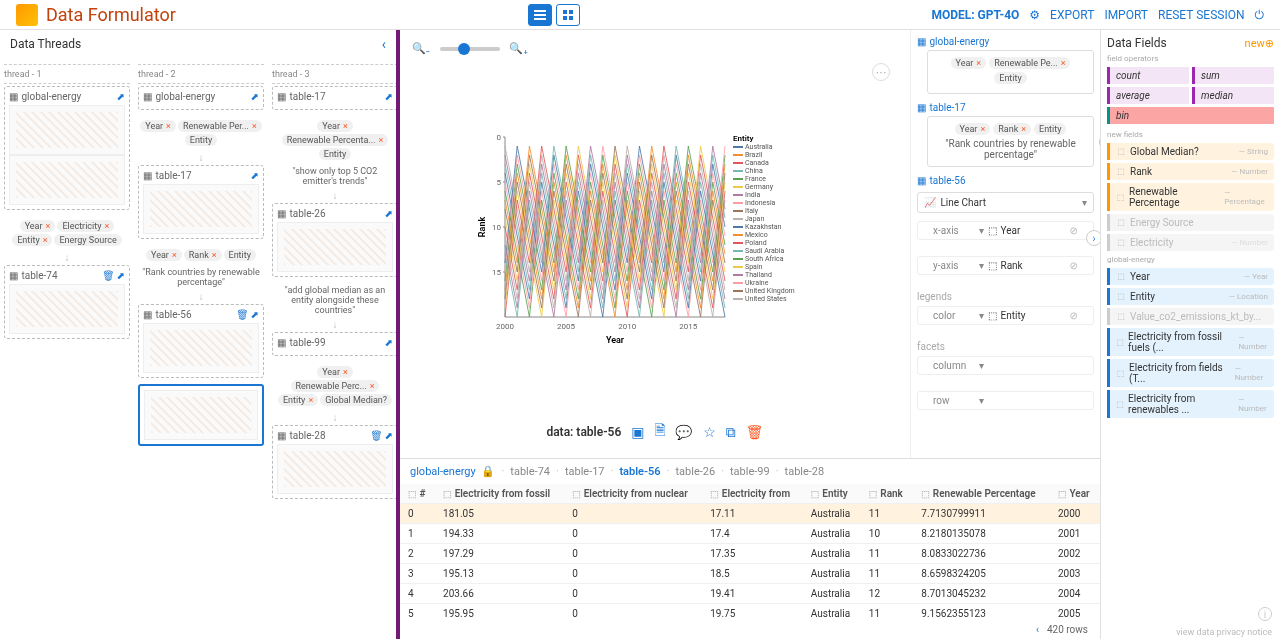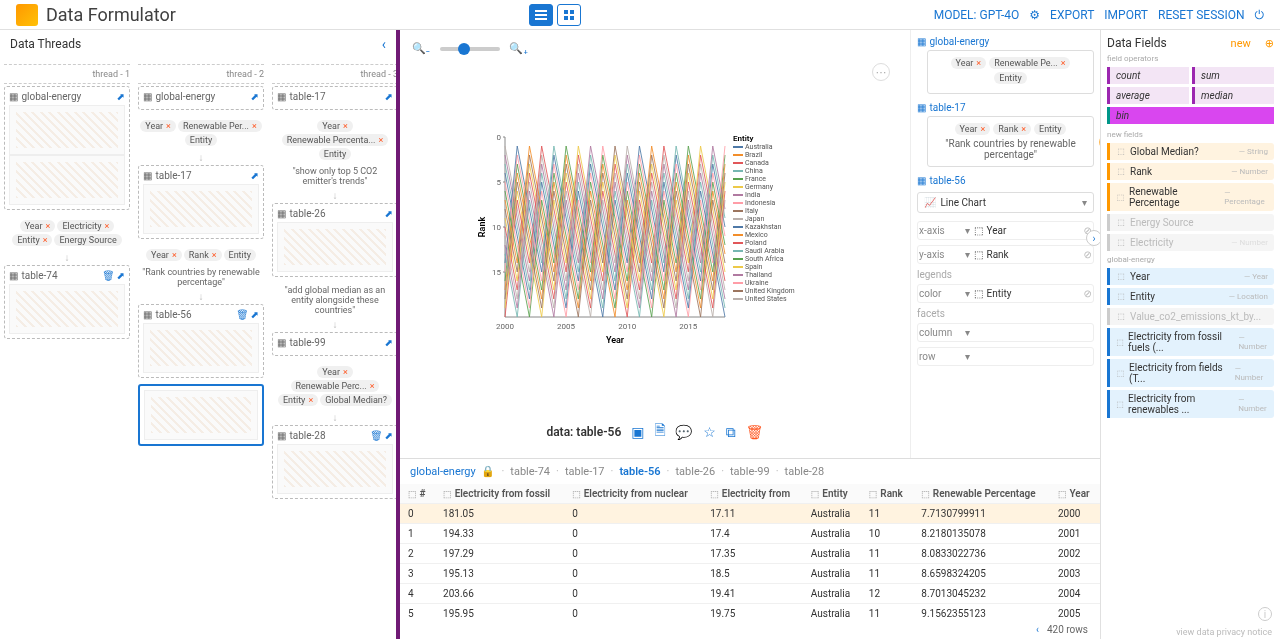--- a/index.html
+++ b/index.html
@@ -2,41 +2,41 @@
 <html><head>
   <meta charset="utf-8">
   <style>
     * { box-sizing: border-box; margin: 0; padding: 0; }
     body { font-family: -apple-system, BlinkMacSystemFont, "Segoe UI", Roboto, sans-serif; font-size: 11px; color: #333; background: #fff; overflow: hidden; }
     
     
     .header { display: flex; align-items: center; justify-content: space-between; padding: 4px 16px; border-bottom: 1px solid #e0e0e0; height: 30px; }
     .header-left { display: flex; align-items: center; gap: 8px; }
     .logo { width: 22px; height: 22px; background: linear-gradient(135deg, #ff9800, #ffc107); border-radius: 3px; }
-    .app-title { font-size: 18px; font-weight: 400; color: #404040; }
+    .app-title { font-size: 18px; font-weight: 400; color: #c2410c; }
     .header-center { display: flex; gap: 4px; }
     .view-btn { width: 24px; height: 22px; border: 1px solid #1976d2; border-radius: 3px; display: flex; align-items: center; justify-content: center; background: #fff; cursor: pointer; }
     .view-btn.active { background: #1976d2; color: #fff; }
     .header-right { display: flex; align-items: center; gap: 10px; font-size: 12px; }
-    .model-label { color: #1976d2; font-weight: 400; }
+    .model-label { color: #1976d2; font-weight: 700; }
     .header-link { color: #1976d2; cursor: pointer; font-size: 12px; }
     .gear-icon { color: #1976d2; cursor: pointer; }
     .power-icon { color: #1976d2; cursor: pointer; }
     
     
     .main-layout { display: flex; height: calc(100vh - 30px); }
     
     
     .threads-panel { width: 400px; border-right: 4px solid #701a75; display: flex; flex-direction: column; overflow: hidden; }
     .threads-header { display: flex; align-items: center; justify-content: space-between; padding: 6px 10px; font-size: 12px; color: #333; }
     .collapse-icon { color: #1976d2; cursor: pointer; font-size: 14px; }
     .threads-body { flex: 1; overflow-x: auto; overflow-y: auto; padding: 4px; }
     .threads-row { display: flex; gap: 8px; }
     .thread-col { width: 126px; flex-shrink: 0; }
-    .thread-title { text-align: right; font-size: 9px; color: #888; padding: 2px 0; }
+    .thread-title { text-align: left; font-size: 9px; color: #888; padding: 2px 0; }
     .thread-divider { border-top: 1px dashed #ccc; margin: 2px 0; }
     .thread-card { border: 1px dashed #bbb; border-radius: 3px; padding: 4px; margin-bottom: 6px; }
     .thread-card-header { display: flex; align-items: center; justify-content: space-between; font-size: 10px; color: #666; margin-bottom: 3px; }
     .thread-card-header .tname { display: flex; align-items: center; gap: 3px; }
     .thread-card-icons { display: flex; gap: 2px; }
     .thread-card-icons svg, .thread-card-icons span { cursor: pointer; color: #1976d2; }
     .thread-chart { width: 100%; height: 50px; border: 1px solid #eee; background: #fafafa; position: relative; }
     .thread-chart.multi::before { content:""; position:absolute; inset: 6px; background: repeating-linear-gradient(45deg, #f0e0d0, #f0e0d0 2px, transparent 2px, transparent 6px); opacity:0.5; }
     .thread-chips { display: flex; flex-wrap: wrap; gap: 2px; justify-content: center; padding: 4px 0; }
     .chip { font-size: 9px; padding: 1px 5px; border-radius: 8px; background: #f0f0f0; color: #555; display: inline-flex; align-items: center; gap: 3px; }
@@ -66,21 +66,21 @@
     
     
     .encoding-panel { width: 190px; border-left: 1px solid #eee; padding: 6px; background: #fff; font-size: 10px; overflow-y: auto; position: relative; }
     .encoding-panel::after { content:""; position:absolute; right:-10px; top:50%; width:18px; height:18px; }
     .crumb-block { margin-bottom: 6px; }
     .crumb-label { color: #1976d2; font-size: 10px; display: flex; align-items: center; gap: 3px; cursor: pointer; }
     .crumb-card { border: 1px solid #ddd; border-radius: 3px; padding: 6px; margin: 3px 0 8px 10px; font-size: 10px; position: relative; }
     .crumb-card .chips { display: flex; flex-wrap: wrap; gap: 3px; justify-content: center; margin-bottom: 3px; }
     .crumb-card .note { text-align: center; color: #666; }
     .crumb-loader { width: 14px; height: 14px; border: 2px solid #ffb74d; border-top-color: transparent; border-radius: 50%; position: absolute; right: -20px; top: 50%; transform: translateY(-50%); }
-    .enc-row { display: flex; align-items: center; gap: 4px; margin-bottom: 5px; border: 1px solid #eee; border-radius: 3px; padding: 3px 1px; }
+    .enc-row { display: flex; align-items: center; gap: 4px; margin-bottom: 16px; border: 1px solid #eee; border-radius: 3px; padding: 3px 15px; }
     .enc-label { width: 42px; color: #888; font-size: 10px; }
     .enc-chip { flex: 1; display: flex; align-items: center; gap: 3px; font-size: 10px; }
     .enc-clear { color: #bbb; cursor: pointer; }
     .enc-caret { color: #888; }
     .mark-select { border: 1px solid #ddd; border-radius: 3px; padding: 4px 6px; display: flex; align-items: center; justify-content: space-between; margin-bottom: 8px; }
     .section-h { color: #aaa; font-size: 10px; margin: 4px 0; }
     .formulate-row { border-bottom: 1px solid #ccc; display: flex; align-items: center; justify-content: space-between; padding: 4px 0; margin-top: 8px;}
     .formulate-row input { border: none; outline: none; font-size: 10px; width: 100px; }
     .send-icon { color: #1976d2; cursor: pointer; transform: rotate(0deg); }
     .chev-right { position: absolute; right: -2px; top: 200px; width: 16px; height: 16px; border: 1px solid #ccc; border-radius: 50%; background: #fff; display:flex; align-items:center; justify-content:center; color:#1976d2; cursor:pointer;}
@@ -98,25 +98,25 @@
     th, td { padding: 4px 8px; text-align: left; border-bottom: 1px solid #f0f0f0; white-space: nowrap; }
     th { background: #fafafa; color: #555; font-weight: 600; }
     tr.hl { background: #fff3e0; }
     .th-icon { color: #bbb; margin-right: 3px; font-size: 9px; }
     .table-footer { display: flex; align-items: center; justify-content: flex-end; gap: 8px; padding: 4px 12px; font-size: 10px; color: #666; }
     .pager { color: #1976d2; cursor: pointer; }
     
     
     .fields-panel { width: 180px; border-left: 1px solid #e0e0e0; padding: 6px; overflow-y: auto; }
     .fields-header { display: flex; justify-content: space-between; align-items: center; font-size: 12px; margin-bottom: 4px; }
-    .new-btn { color: #ff9800; font-size: 11px; display: flex; align-items: center; gap: 14px; cursor: pointer; }
+    .new-btn { color: #ff9800; font-size: 11px; display: flex; align-items: center; gap: 0; cursor: pointer; }
     .field-section-h { font-size: 8px; color: #aaa; margin: 4px 0; }
     .op-grid { display: flex; flex-wrap: wrap; gap: 3px; margin-bottom: 6px; justify-content: center; }
     .op-chip { flex: 1 0 45%; background: #f3e5f5; border-left: 3px solid #9c27b0; padding: 3px 6px; font-size: 10px; font-style: italic; }
-    .op-chip.teal { background: #d946ef; border-left-color: #009688; }
+    .op-chip.teal { background: #fca5a5; border-left-color: #009688; }
     .field-chip { display: flex; align-items: center; gap: 4px; padding: 3px 6px; margin-bottom: 3px; border-left: 3px solid; background: #fafafa; font-size: 10px; border-radius: 0 3px 3px 0; }
     .field-chip .ftype { color: #bbb; font-size: 8px; margin-left: auto; }
     .fc-orange { border-left-color: #ff9800; background: #fff3e0; }
     .fc-blue { border-left-color: #1976d2; background: #e3f2fd; }
     .fc-gray { border-left-color: #ccc; background: #f5f5f5; color: #bbb; }
     .fc-gray .ftype { color: #ddd; }
     .field-ico { width: 10px; height: 10px; display: inline-flex; align-items: center; justify-content: center; font-size: 8px; color: #aaa; }
     
     .privacy { position: fixed; bottom: 2px; right: 8px; font-size: 9px; color: #bbb; }
     .info-circle { position: fixed; bottom: 18px; right: 8px; width: 14px; height: 14px; border: 1px solid #ccc; border-radius: 50%; color: #ccc; display:flex; align-items:center; justify-content:center; font-size:10px; }

